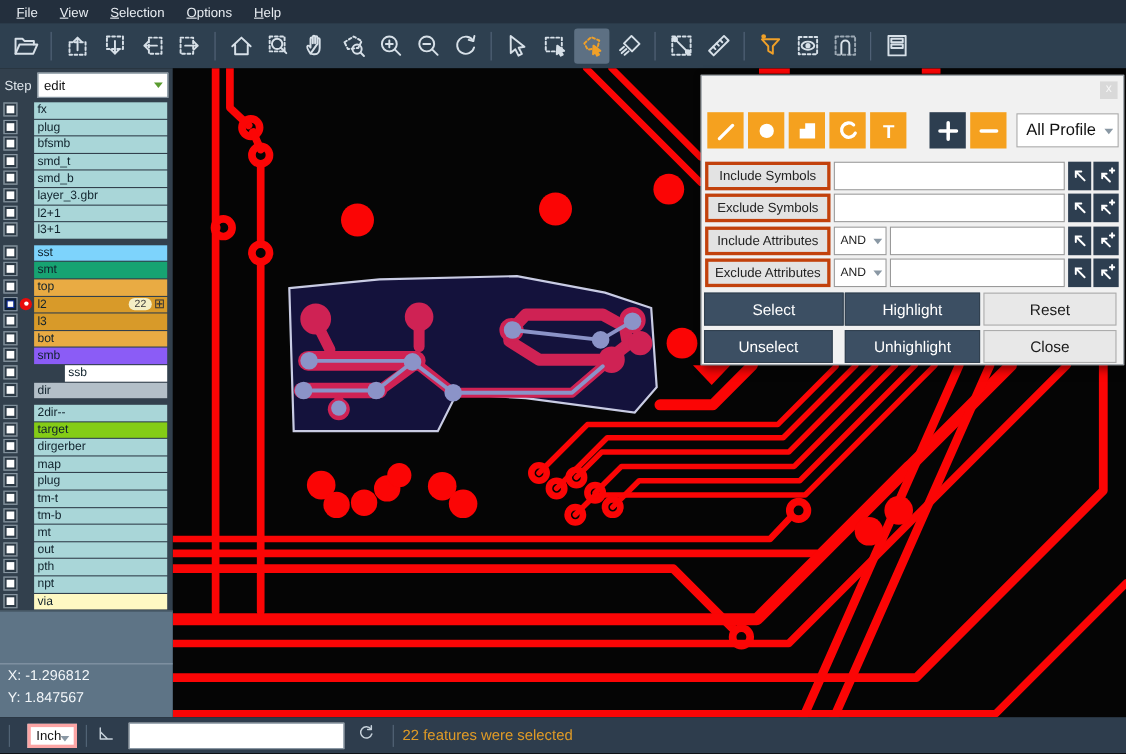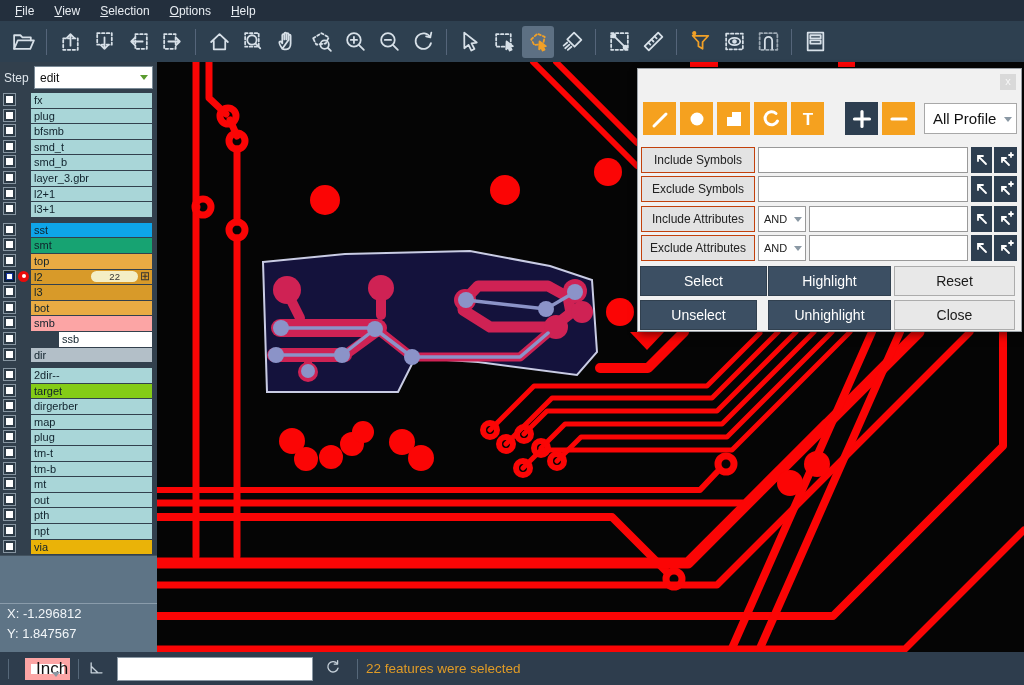--- a/index.html
+++ b/index.html
@@ -29,21 +29,21 @@
   .layer-list { padding-right:5px; }
   .layer-row { height:14.6px; margin-bottom:1px; display:flex; }
   .cb-cell { width:31px; position:relative; flex:none; }
   .cbox { position:absolute; left:4px; top:1px; width:11px; height:11px; background:#fff; border:2px solid #2c3a46; outline:1px solid #8796a2; }
   .cbox.checked { background:#122f9e; border-color:#0d1f33; }
   .cbox.checked:after { content:""; position:absolute; left:1px; top:1px; width:5px; height:5px; background:#fff; }
   .ind-dot { position:absolute; left:18px; top:1px; width:11px; height:11px; border-radius:50%; background:#e80b0b; }
   .ind-dot:after { content:""; position:absolute; left:3.5px; top:3.5px; width:4px; height:4px; border-radius:50%; background:#fff; }
   .name-cell { flex:1; font-size:11px; color:#10222c; padding:1px 2px 0 3px; white-space:nowrap; overflow:hidden; display:flex; align-items:flex-start; }
   .name-cell .lname { flex:1; }
-  .badge { background:#f4eec5; border-radius:7px; font-size:9.5px; padding:0 18px; color:#333; margin-right:2px; }
+  .badge { background:#f4eec5; border-radius:7px; font-size:9.5px; padding:0 5px; color:#333; margin-right:2px; }
   .grid-ic { font-size:12px; color:#333; line-height:10px; }
   .group-gap { height:5px; }
   .coords-panel { position:absolute; left:0; bottom:0; width:157px; height:97px; background:#5e7486; border-top:1px solid #42525f; }
   .coords-panel .rule { position:absolute; left:0; top:47px; width:157px; height:1px; background:#8a9cab; }
   .coord-line { position:absolute; left:7px; color:#f2f6f9; font-size:13px; }
 
   
   .canvas-wrap { position:absolute; left:157px; top:62px; width:867px; height:590px; background:#000; z-index:5; }
 
   
@@ -51,33 +51,33 @@
   .dlg-title { height:27px; background:#fdfdfd; border-bottom:1px solid #e0e0e0; display:flex; align-items:center; padding:0 10px; color:#8a8f94; font-size:13px; }
   .dlg-close { position:absolute; right:5px; top:5px; width:16px; height:16px; background:#d9d9d9; color:#f7f7f7; font-size:11px; text-align:center; line-height:15px; }
   .ficon-row { position:absolute; left:0; top:33px; height:34px; width:100%; }
   .fbtn { position:absolute; top:0; width:33px; height:33px; display:flex; align-items:center; justify-content:center; }
   .fbtn.orange { background:#f5a11f; }
   .fbtn.navy { background:#2d3e50; }
   .fbtn svg { width:26px; height:26px; }
   .fbtn text { font-family:"Liberation Sans", sans-serif; }
   .profile-combo { position:absolute; left:286px; top:1px; width:93px; height:31px; background:#fff; border:1px solid #a8a8a8; font-size:15px; color:#111; display:flex; align-items:center; padding-left:8px; }
   .frow { position:absolute; left:0; width:100%; height:27px; }
-  .flabel { position:absolute; left:3px; top:0; width:114px; height:26px; background:#e3e3e3; border:1px solid #c2410c; color:#222; font-size:12px; display:flex; align-items:center; justify-content:center; }
+  .flabel { position:absolute; left:3px; top:0; width:114px; height:26px; background:#e3e3e3; border:3px solid #c2410c; color:#222; font-size:12px; display:flex; align-items:center; justify-content:center; }
   .finput { position:absolute; top:0; height:26px; background:#fff; border:1px solid #999; font-size:12px; padding:0 4px; font-family:"Liberation Sans", sans-serif; }
   .and-combo { position:absolute; left:120px; top:0; width:48px; height:26px; background:#fff; border:1px solid #999; font-size:11px; color:#222; display:flex; align-items:center; padding-left:5px; }
   .abtn { position:absolute; top:0; width:21px; height:26px; background:#2d3e50; display:flex; align-items:center; justify-content:center; }
   .abtn svg { width:16px; height:16px; stroke:#fff; stroke-width:1.8; fill:none; stroke-linecap:round; }
   .bigbtn { position:absolute; height:30px; display:flex; align-items:center; justify-content:center; font-size:14px; }
   .bigbtn.navy { background:#3c4f63; color:#fff; border:1px solid #31404f; }
   .bigbtn.light { background:#e8e8e8; color:#1a1a1a; border:1px solid #acacac; }
 
   
   .statusbar { position:absolute; left:0; top:652px; width:1024px; height:33px; background:#2e3d4d; display:flex; align-items:center; z-index:30; color:#9fb0bf; }
   .sdiv { width:1px; height:20px; background:#56687a; margin:0 8px; }
-  .unit-combo { position:relative; width:45px; height:22px; background:#fff; border:6px solid #fca5a5; color:#111; font-size:17px; display:flex; align-items:center; padding-left:5px; margin-left:8px; }
+  .unit-combo { position:relative; width:45px; height:22px; background:#fff; border:3px solid #fca5a5; color:#111; font-size:12px; display:flex; align-items:center; padding-left:5px; margin-left:8px; }
   .corner-ic svg, .refresh-ic svg { width:20px; height:20px; stroke:#c6d1da; fill:none; stroke-width:1.6; stroke-linecap:round; stroke-linejoin:round; }
   .cmd-input { width:196px; height:24px; background:#fff; border:1px solid #8a98a4; margin-left:10px; font-size:12px; padding:0 5px; font-family:"Liberation Sans", sans-serif; }
   .status-msg { color:#e09b26; font-size:13.5px; }
 </style>
 <style>.c-bg{fill:#050505} .c-red{stroke:#fb0505} .c-redf{fill:#fb0505}
  .c-sel{fill:#14123c;stroke:#c9cce4;stroke-width:2}
  .c-crim{stroke:#cf2254} .c-crimf{fill:#cf2254}
  .c-peri{stroke:#8b93c8} .c-perif{fill:#8b93c8}</style></head>
 <body>
 
@@ -417,21 +417,21 @@
           </div>
           <div class="name-cell" style="background: rgb(169, 214, 216);">
             <span class="lname">l3+1</span>
           </div>
         </div>
         <div class="group-gap"></div>
         <div class="layer-row">
           <div class="cb-cell">
             <div class="cbox"></div>
           </div>
-          <div class="name-cell" style="background: #0ea5e9;">
+          <div class="name-cell" style="background: #7dd3fc;">
             <span class="lname">sst</span>
           </div>
         </div>
         <div class="layer-row">
           <div class="cb-cell">
             <div class="cbox"></div>
           </div>
           <div class="name-cell" style="background: rgb(23, 163, 114);">
             <span class="lname">smt</span>
           </div>
@@ -468,21 +468,21 @@
             <div class="cbox"></div>
           </div>
           <div class="name-cell" style="background: rgb(233, 171, 67);">
             <span class="lname">bot</span>
           </div>
         </div>
         <div class="layer-row">
           <div class="cb-cell">
             <div class="cbox"></div>
           </div>
-          <div class="name-cell" style="background: #fca5a5;">
+          <div class="name-cell" style="background: #8b5cf6;">
             <span class="lname">smb</span>
           </div>
         </div>
         <div class="layer-row">
           <div class="cb-cell">
             <div class="cbox"></div>
           </div>
           <div class="name-cell" style="background: rgb(255, 255, 255); margin-left: 28px;">
             <span class="lname">ssb</span>
           </div>
@@ -581,21 +581,21 @@
             <div class="cbox"></div>
           </div>
           <div class="name-cell" style="background: rgb(169, 214, 216);">
             <span class="lname">npt</span>
           </div>
         </div>
         <div class="layer-row">
           <div class="cb-cell">
             <div class="cbox"></div>
           </div>
-          <div class="name-cell" style="background: #eab308;">
+          <div class="name-cell" style="background: #fef9c3;">
             <span class="lname">via</span>
           </div>
         </div>
       </div>
     <div class="coords-panel">
       <div class="rule"></div>
       <div class="coord-line" style="top:50px">X: -1.296812</div>
       <div class="coord-line" style="top:70px">Y: 1.847567</div>
     </div>
   </div>

